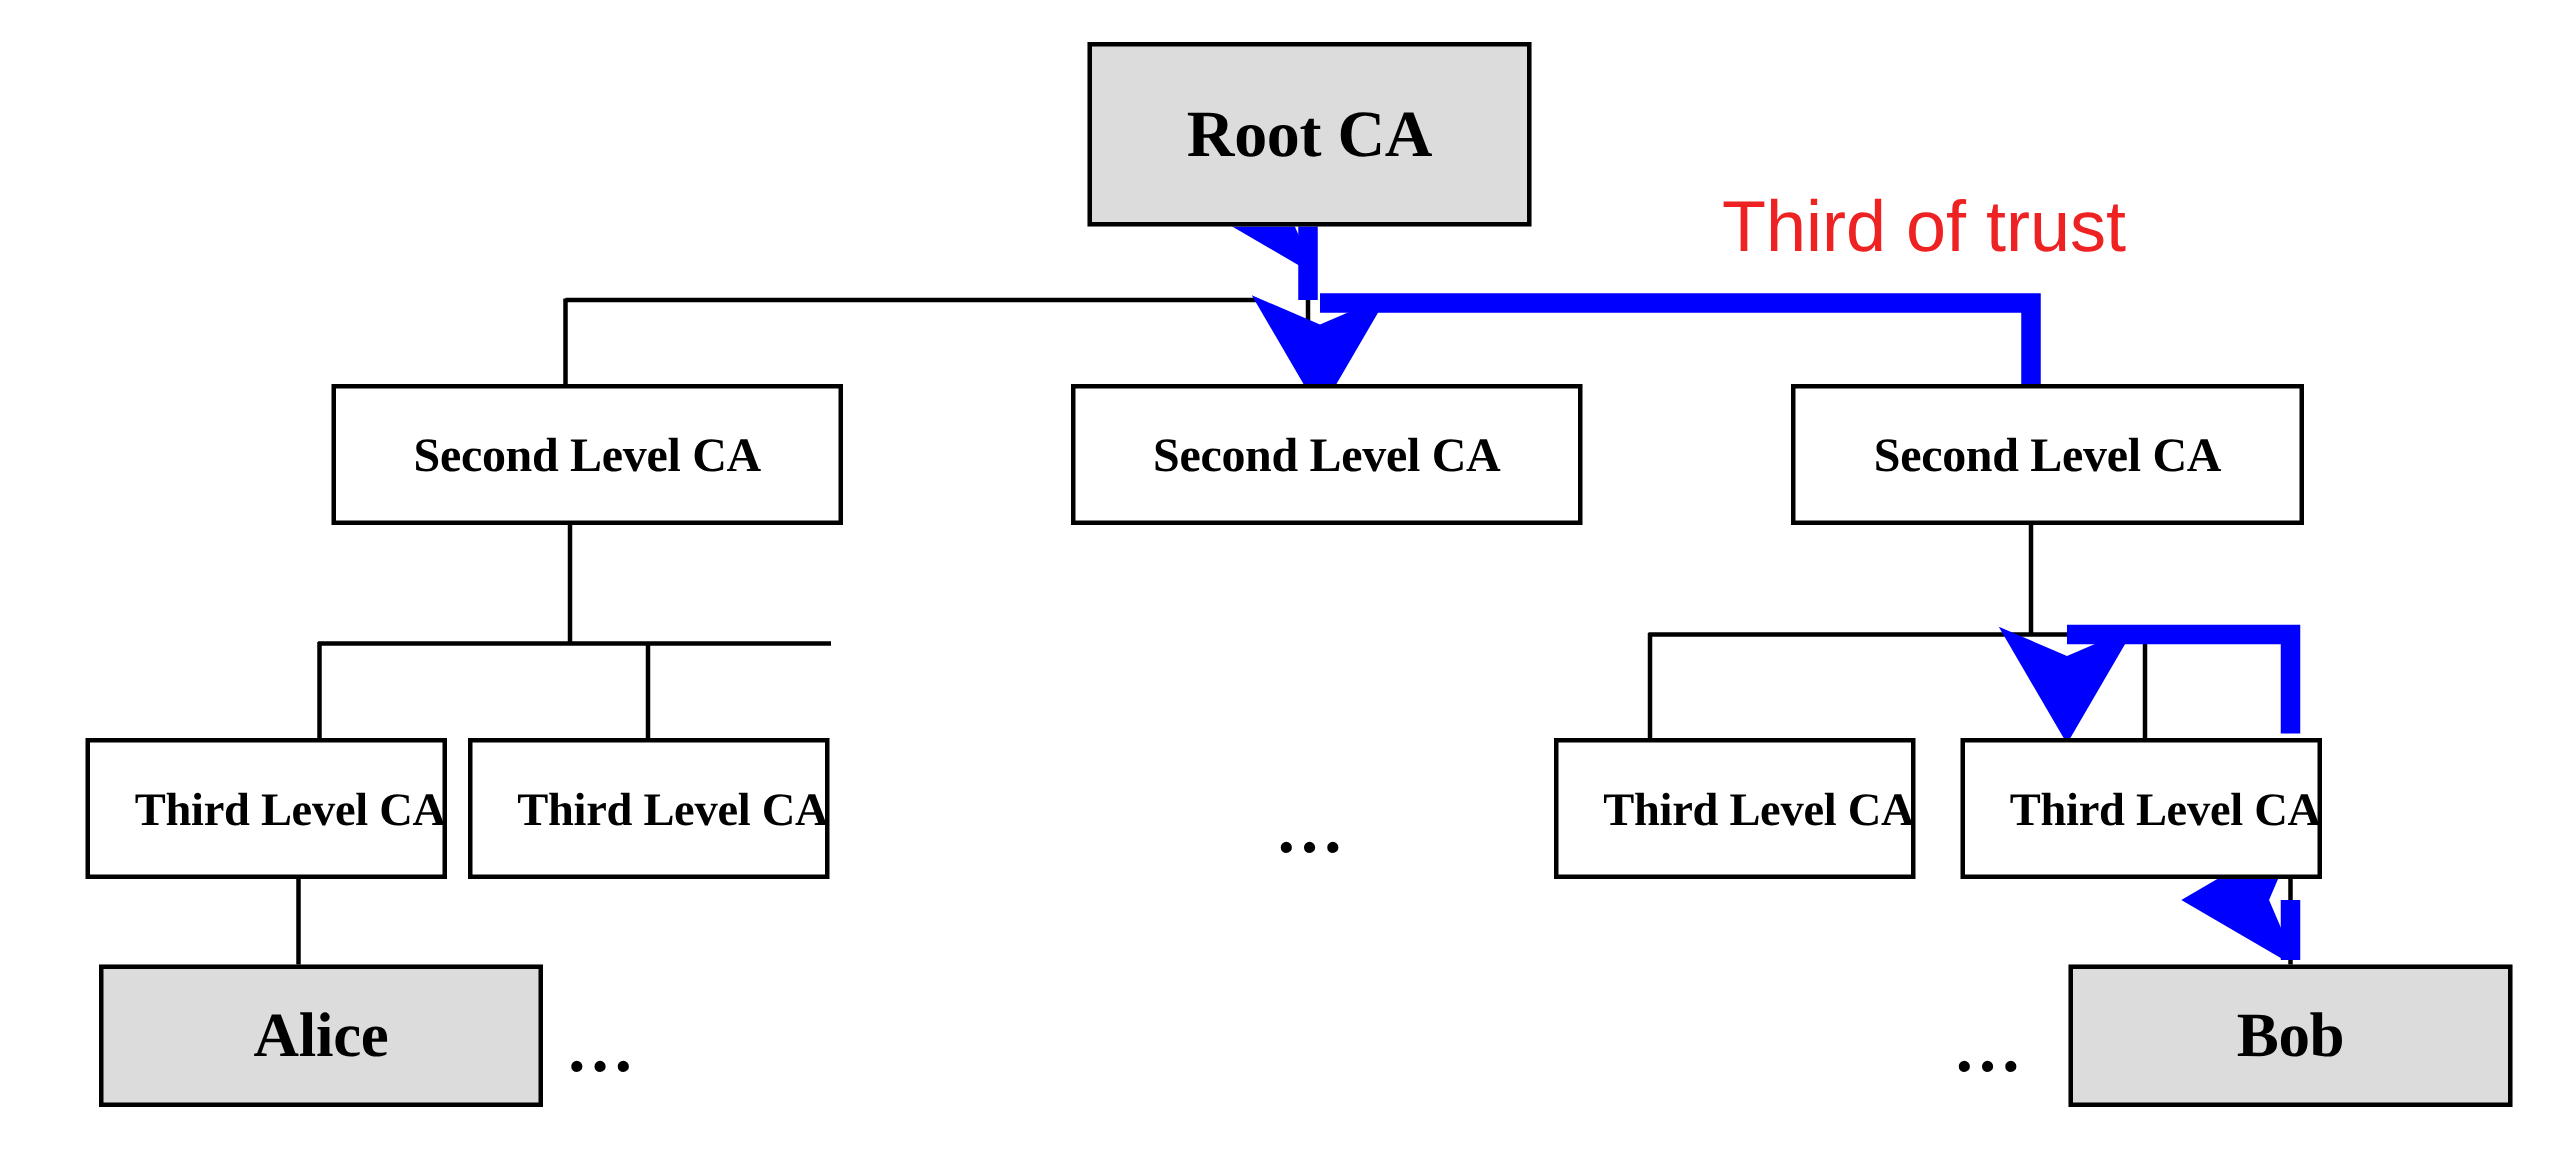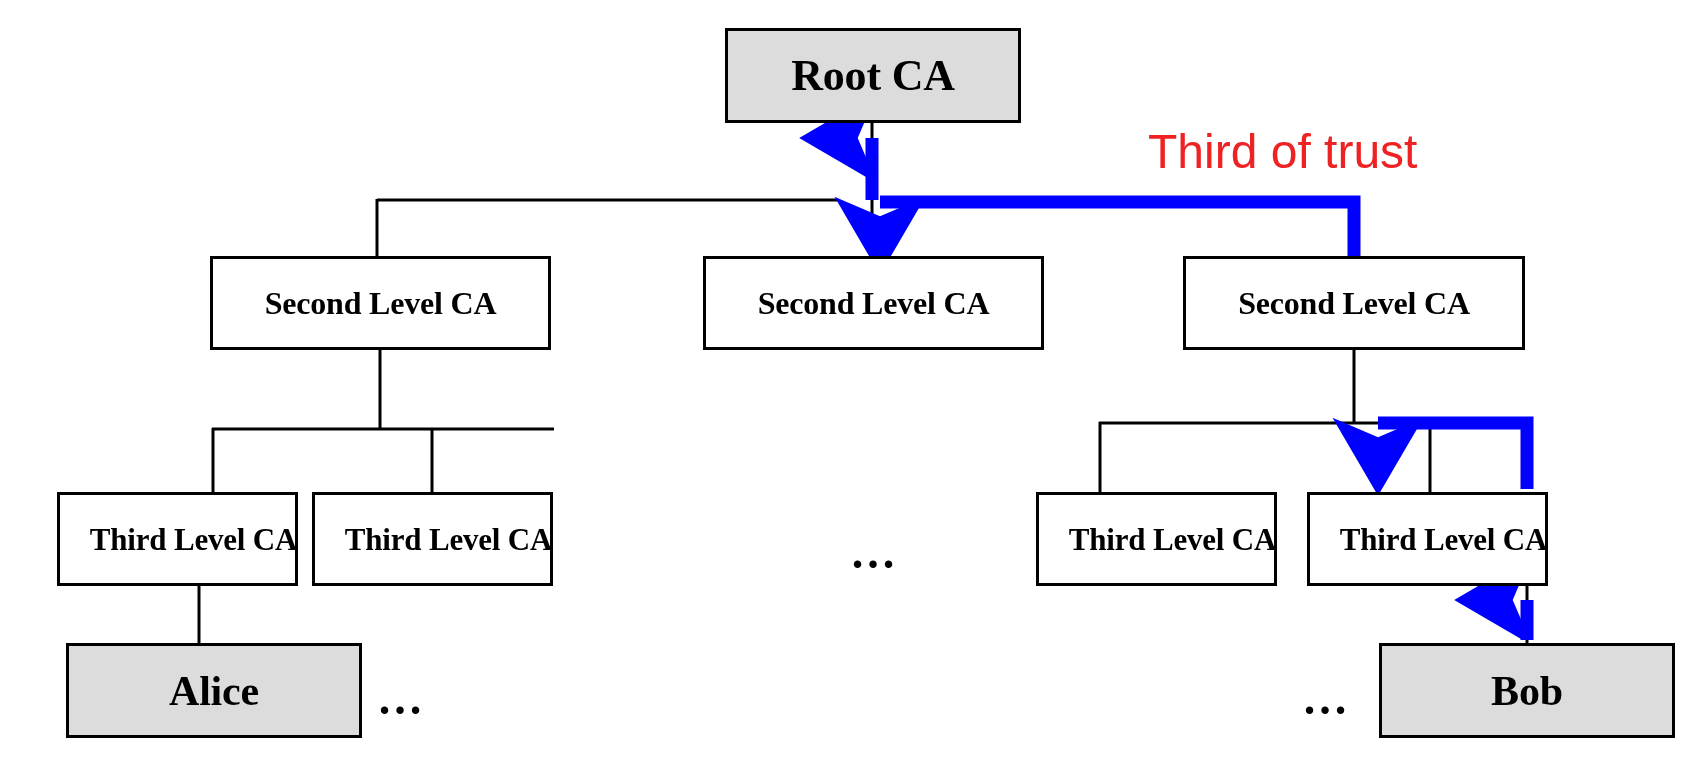--- a/index.html
+++ b/index.html
@@ -43,20 +43,21 @@
   }
   .node-label {
     white-space: nowrap;
     line-height: 1;
   }
   .size-root {
     font-size: 44px;
   }
   .size-second {
     font-size: 32px;
+    margin-left: 11px;
   }
   .size-third {
     font-size: 31px;
     padding-left: 32px;
   }
   .size-leaf {
     font-size: 42px;
   }
   .ellipsis {
     position: absolute;
@@ -104,21 +105,21 @@
     </g>
 
     <g stroke="#0000ff" stroke-width="13" fill="none" stroke-linecap="butt" stroke-linejoin="miter">
       <path d="M 1527 640 L 1527 600" marker-end="url(#blue-arrow-up)"></path>
       <path d="M 1527 489 L 1527 423 L 1378 423" marker-end="url(#blue-arrow-up)"></path>
       <path d="M 1354 347 L 1354 202 L 880 202" marker-end="url(#blue-arrow-up)"></path>
       <path d="M 872 200 L 872 138" marker-end="url(#blue-arrow-up)"></path>
     </g>
   </svg>
 
-  <div class="node-box filled size-root" style="left:725px; top:28px; width:296px; height:95px;">
+  <div class="node-box filled size-root" style="left:725px; top:28px; width:296px; height:123px;">
     <span class="node-label">Root CA</span>
   </div>
 
   <div class="node-box size-second" style="left:210px; top:256px; width:341px; height:94px;">
     <span class="node-label">Second Level CA</span>
   </div>
   <div class="node-box size-second" style="left:703px; top:256px; width:341px; height:94px;">
     <span class="node-label">Second Level CA</span>
   </div>
   <div class="node-box size-second" style="left:1183px; top:256px; width:342px; height:94px;">

